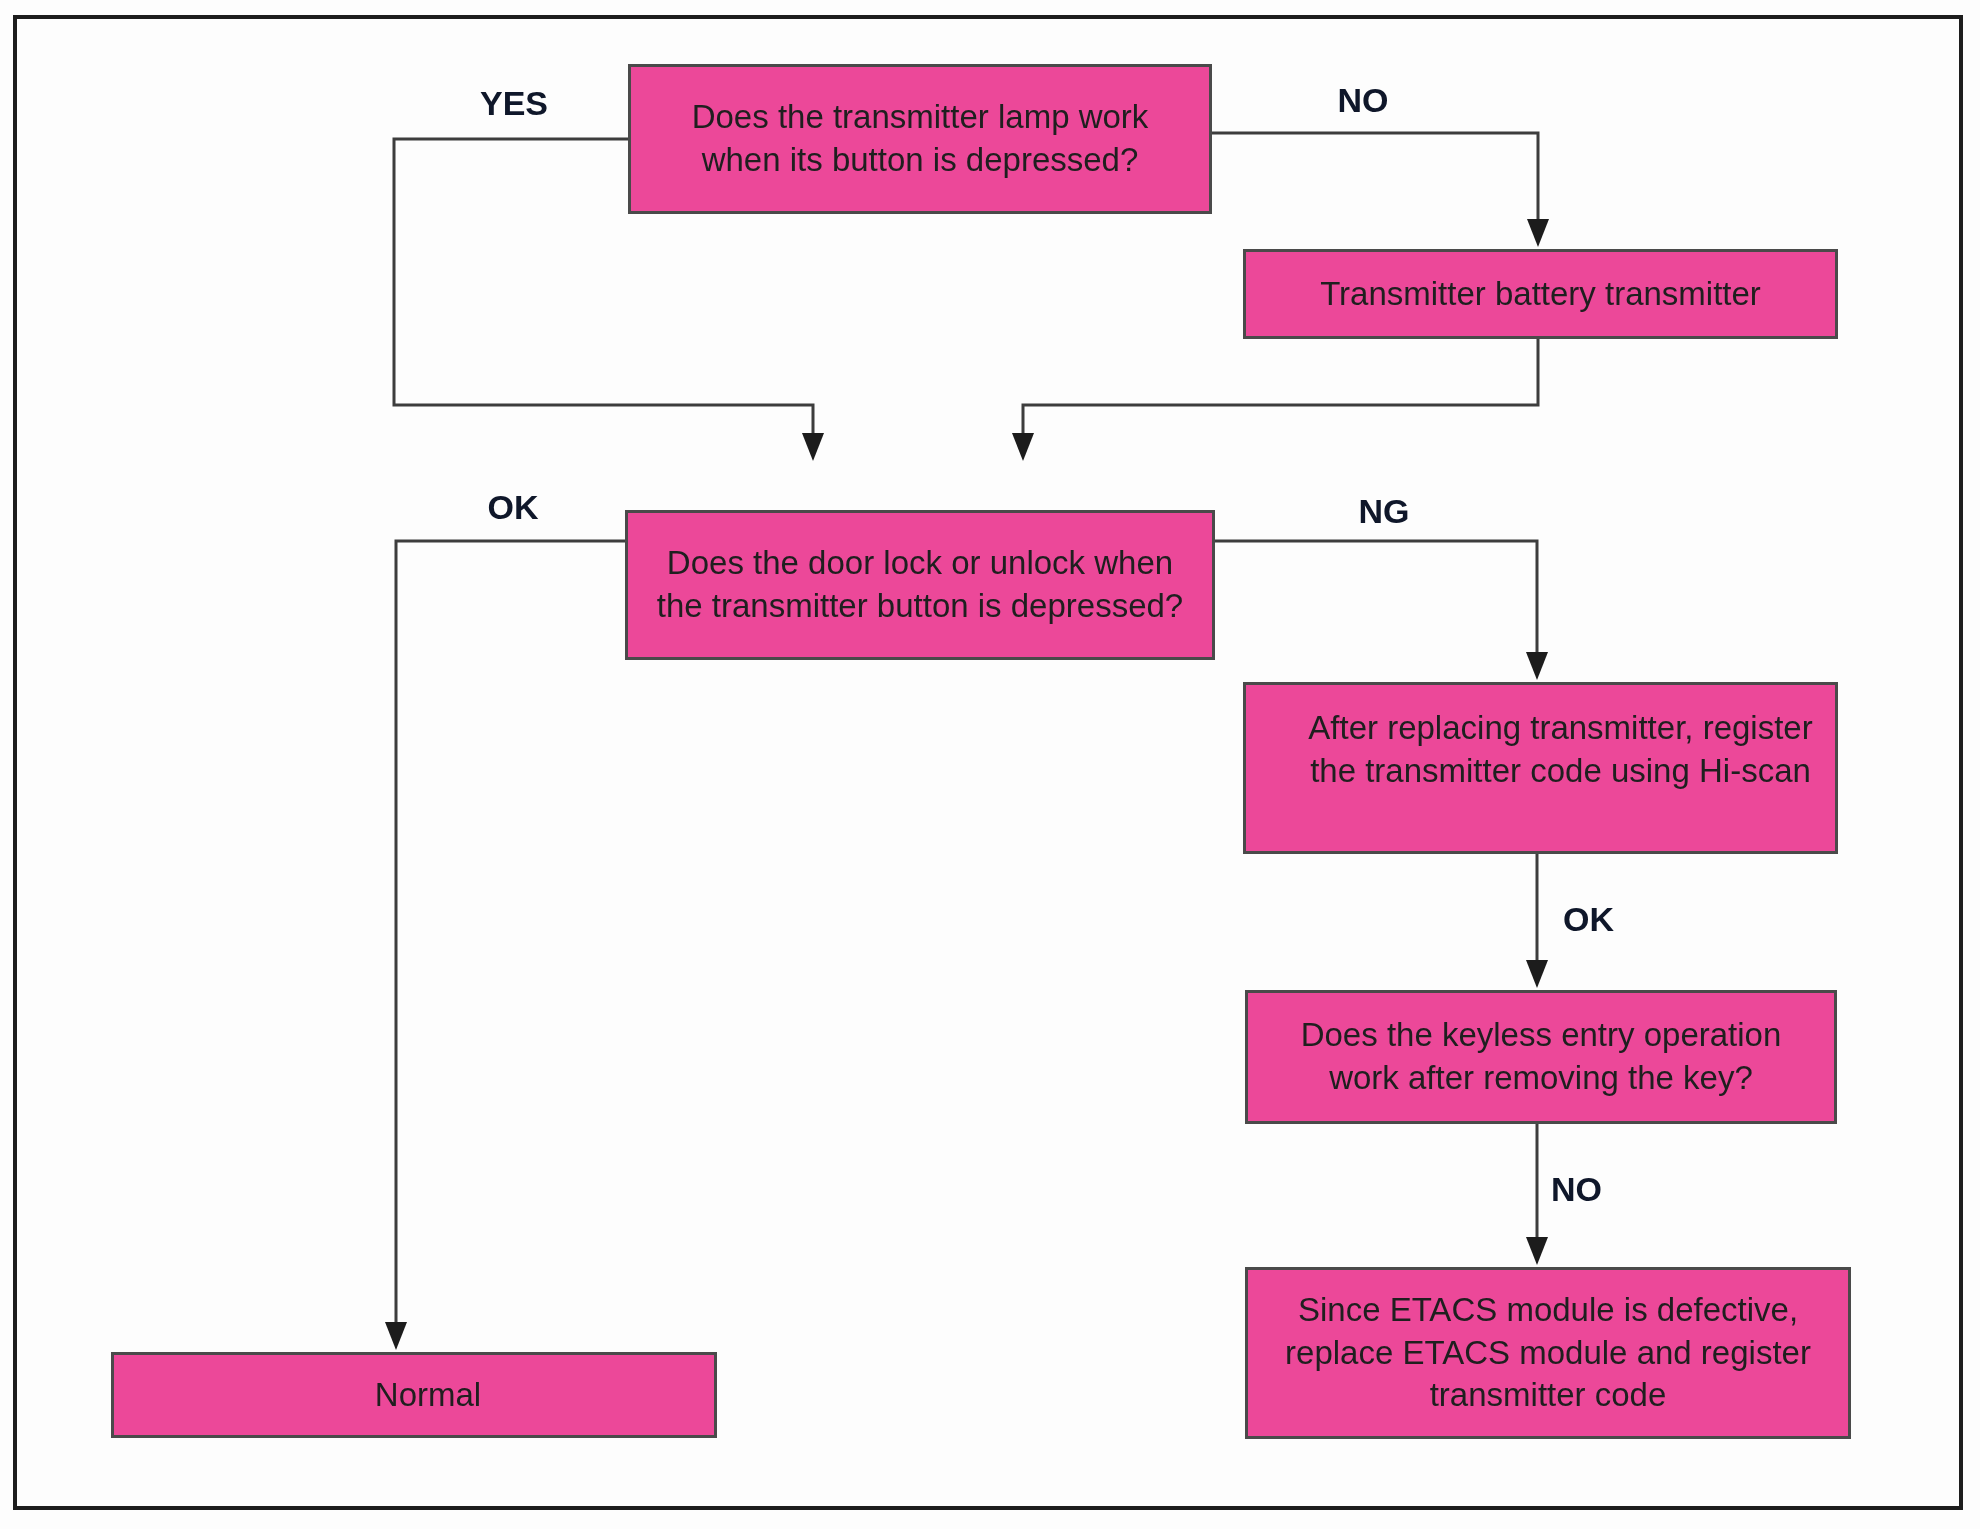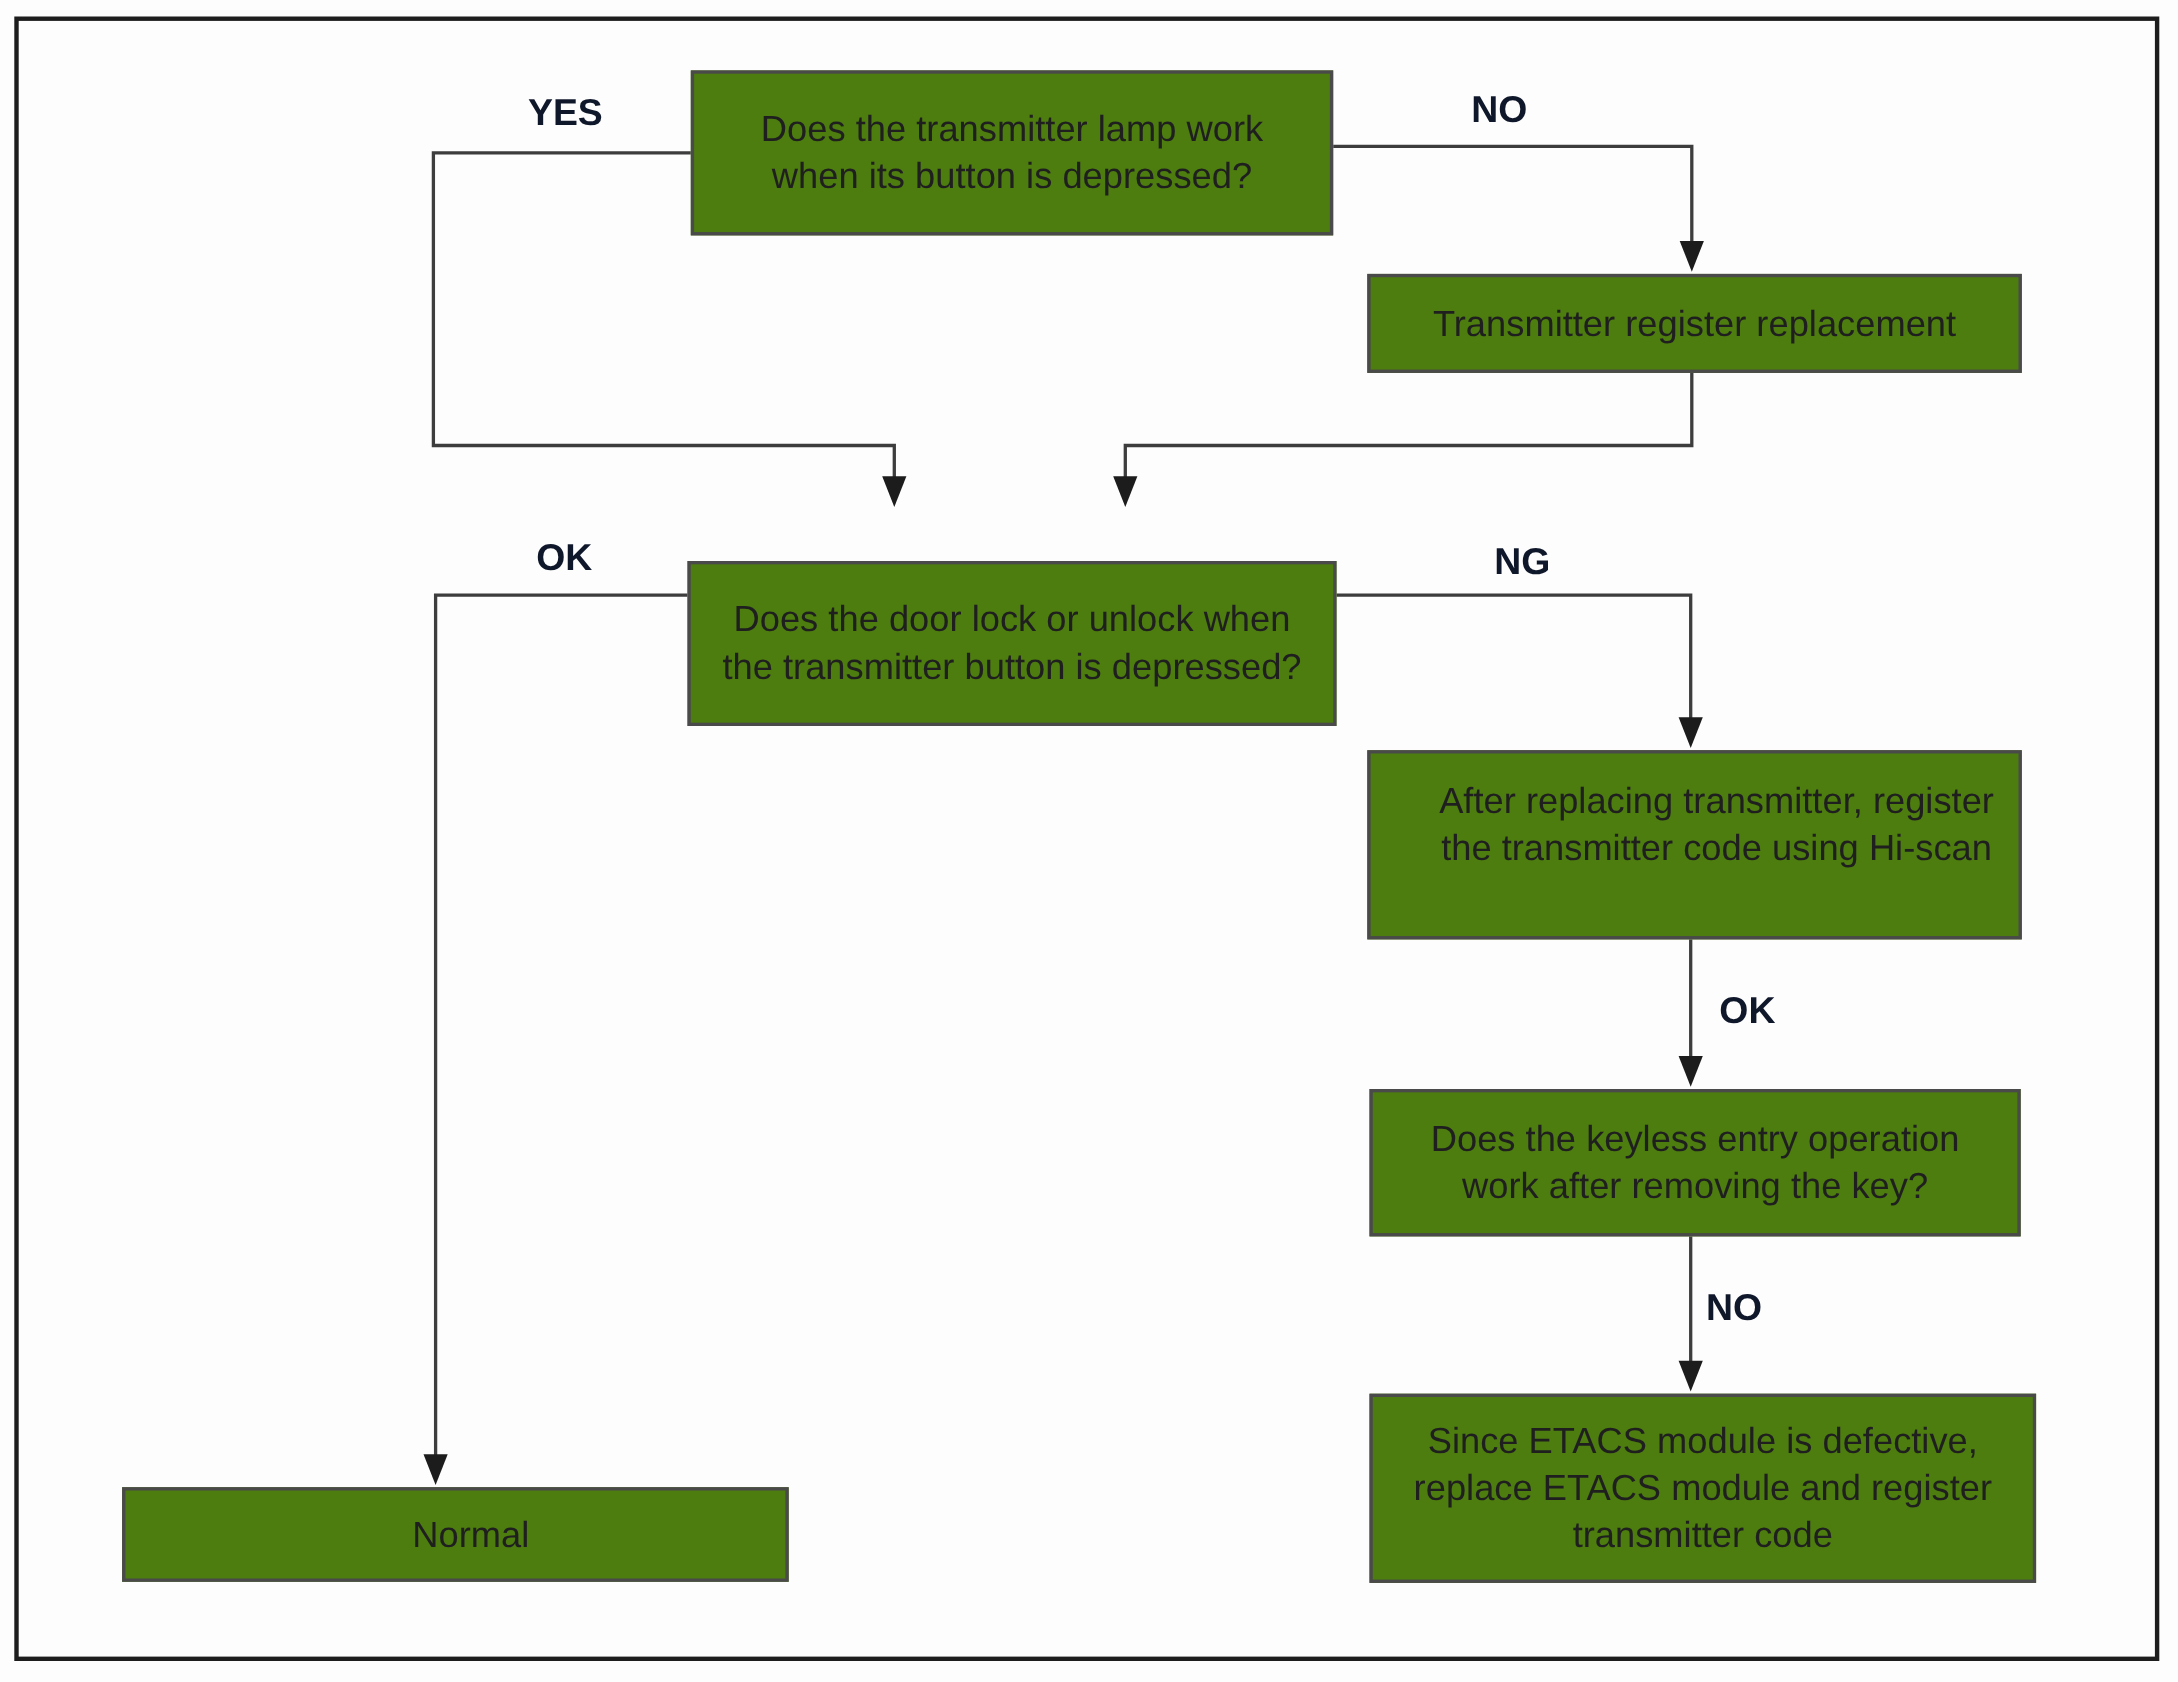--- a/index.html
+++ b/index.html
@@ -30,21 +30,21 @@
     left: 0;
     top: 0;
     width: 1980px;
     height: 1529px;
     pointer-events: none;
   }
   .node {
     position: absolute;
     box-sizing: border-box;
     border: 3px solid #4a4a4a;
-    background: #4d7c0f;
+    background: #ec4899;
     display: flex;
     align-items: center;
     justify-content: center;
     color: #1f1f1f;
     font-size: 33px;
     line-height: 1.3;
     text-align: center;
   }
   .node > span {
     white-space: pre-line;
@@ -116,21 +116,21 @@
       <polygon points="1526,1237 1548,1237 1537,1265"></polygon>
     </g>
   </svg>
 
   <div class="node" id="node-lamp">
     <span>Does the transmitter lamp work
 when its button is depressed?</span>
   </div>
 
   <div class="node" id="node-battery">
-    <span>Transmitter register replacement</span>
+    <span>Transmitter battery transmitter</span>
   </div>
 
   <div class="node" id="node-door">
     <span>Does the door lock or unlock when
 the transmitter button is depressed?</span>
   </div>
 
   <div class="node top-aligned" id="node-register">
     <span>After replacing transmitter, register
 the transmitter code using Hi-scan</span>

